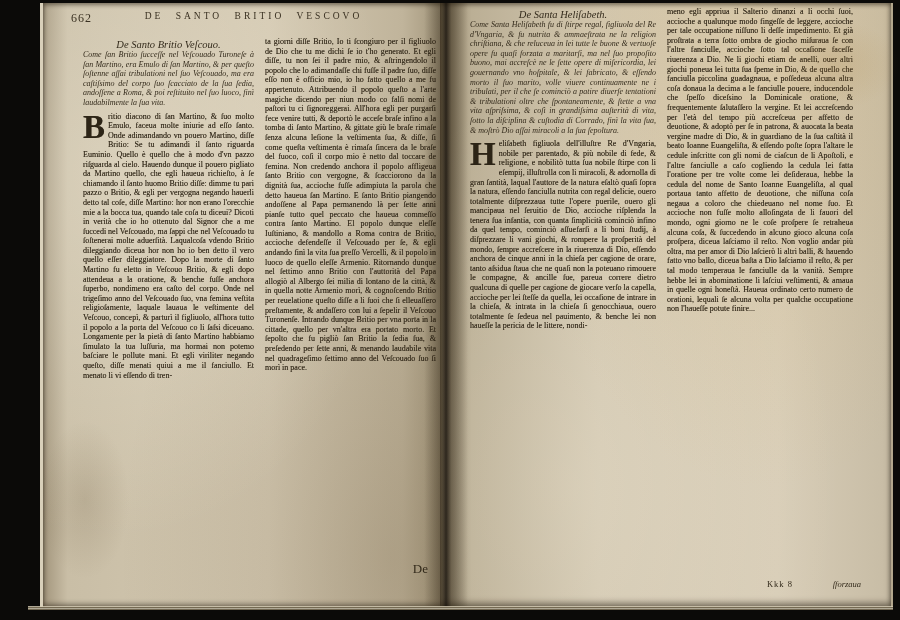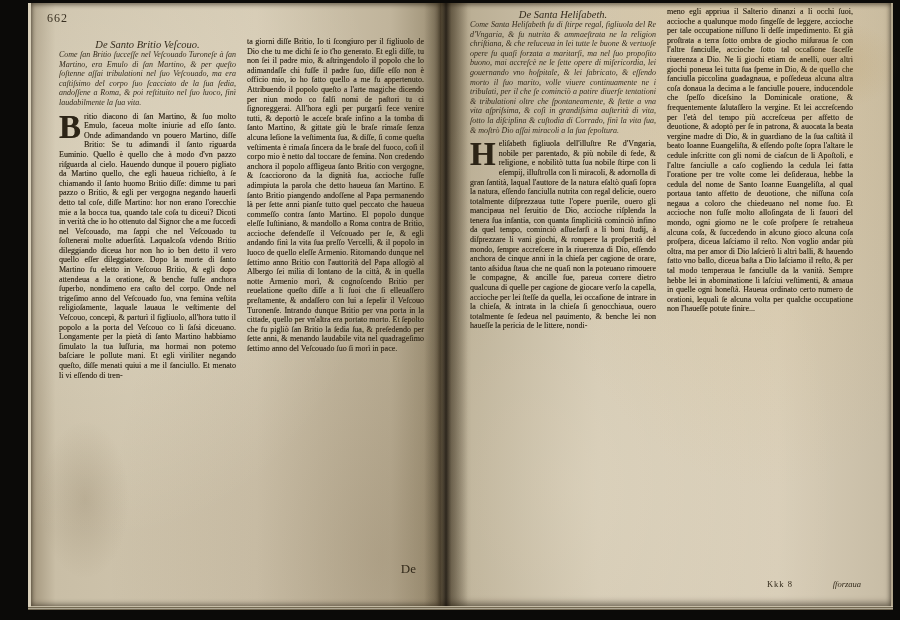--- a/index.html
+++ b/index.html
@@ -4,27 +4,28 @@
 <style>
   html,body{margin:0;padding:0;background:#070605;}
   .scan{
     position:relative;width:900px;height:620px;overflow:hidden;
     background:#0b0a08;
     font-family:"Liberation Serif","DejaVu Serif",serif;
     color:#32291a;
   }
   .page{position:absolute;top:3px;height:604px;box-sizing:border-box;}
   .page-left{
-    left:28px;width:412px;
+    left:40px;width:412px;
     background:
       radial-gradient(ellipse at 18% 28%, rgba(255,250,235,.28), transparent 60%),
       radial-gradient(ellipse at 85% 92%, rgba(90,70,40,.20), transparent 55%),
       linear-gradient(to right,#a2957c 0%,#c9bea6 6%,#d4c9b2 55%,#c0b49b 88%,#9a8d72 100%);
     border-left:3px solid #d9d0ba;
     box-shadow:inset 0 2px 4px rgba(30,22,10,.5), inset 0 -3px 5px rgba(30,22,10,.45);
+    padding-left:12px;
   }
   .page-right{
     left:440px;width:453px;
     background:
       radial-gradient(ellipse at 72% 12%, rgba(214,182,118,.25), transparent 55%),
       radial-gradient(ellipse at 30% 80%, rgba(255,250,235,.18), transparent 60%),
       linear-gradient(to right,#83765c 0%,#bbaf95 7%,#d2c7b0 35%,#d8cdb7 75%,#c7bca5 100%);
     border-right:2px solid #b3a78d;
     box-shadow:inset 0 2px 4px rgba(30,22,10,.5), inset 0 -4px 6px rgba(30,22,10,.5);
   }
@@ -80,20 +81,21 @@
     background:radial-gradient(ellipse, rgba(80,60,30,.15), transparent 70%);}
 </style>
 </head>
 <body>
 
 <div class="scan">
 
   <div class="page page-left">
     <div class="running-head">
       <span class="folio">662</span>
+      <span class="rh-title">DE SANTO BRITIO VESCOVO</span>
     </div>
     <div class="cols">
       <div class="col">
         <div class="section-heading">De Santo Britio Veſcouo.</div>
         <p class="intro">Come ſan Britio ſucceſſe nel Veſcouado Turoneſe à ſan Martino, era Emulo di ſan Martino, &amp; per queſto ſoſtenne aſſai tribulationi nel ſuo Veſcouado, ma era caſtiſsimo del corpo ſuo ſcacciato de la ſua ſedia, andoſſene a Roma, &amp; poi reſtituito nel ſuo luoco, finì laudabilmente la ſua vita.</p>
         <p class="body-text"><span class="dropcap">B</span><span>ritio diacono di ſan Martino, &amp; ſuo molto Emulo, faceua molte iniurie ad eſſo ſanto. Onde adimandando vn pouero Martino, diſſe Britio: Se tu adimandi il ſanto riguarda Euminio. Quello è quello che à modo d'vn pazzo riſguarda al cielo. Hauendo dunque il pouero pigliato da Martino quello, che egli haueua richieſto, à ſe chiamando il ſanto huomo Britio diſſe: dimme tu pari pazzo o Britio, &amp; egli per vergogna negando hauerli detto tal coſe, diſſe Martino: hor non erano l'orecchie mie a la bocca tua, quando tale coſa tu diceui? Dicoti in verità che io ho ottenuto dal Signor che a me ſuccedi nel Veſcouado, ma ſappi che nel Veſcouado tu ſoſtenerai molte aduerſità. Laqualcoſa vdendo Britio dileggiando diceua hor non ho io ben detto il vero quello eſſer dileggiatore. Dopo la morte di ſanto Martino fu eletto in Veſcouo Britio, &amp; egli dopo attendeua a la oratione, &amp; benche fuſſe anchora ſuperbo, nondimeno era caſto del corpo. Onde nel trigeſimo anno del Veſcouado ſuo, vna femina veſtita religioſamente, laquale lauaua le veſtimente del Veſcouo, concepì, &amp; parturì il figliuolo, all'hora tutto il popolo a la porta del Veſcouo co li ſaſsi diceuano. Longamente per la pietà di ſanto Martino habbiamo ſimulato la tua luſſuria, ma hormai non potemo baſciare le pollute mani. Et egli viriliter negando queſto, diſſe menati quiui a me il fanciullo. Et menato li vi eſſendo di tren-</span></p>
       </div>
       <div class="col">
         <p class="body-text">ta giorni diſſe Britio, Io ti ſcongiuro per il figliuolo de Dio che tu me dichi ſe io t'ho generato. Et egli diſſe, tu non ſei il padre mio, &amp; aſtringendolo il popolo che lo adimandaſſe chi fuſſe il padre ſuo, diſſe eſſo non è officio mio, io ho fatto quello a me fu appertenuto. Attribuendo il popolo queſto a l'arte magiche dicendo per niun modo co falſi nomi de paſtori tu ci ſignoreggerai. All'hora egli per purgarſi fece venire tutti, &amp; deportò le acceſe braſe infino a la tomba di ſanto Martino, &amp; gittate giù le braſe rimaſe ſenza alcuna leſione la veſtimenta ſua, &amp; diſſe, ſi come queſta veſtimenta è rimaſa ſincera da le braſe del fuoco, coſì il corpo mio è netto dal toccare de femina. Non credendo anchora il popolo affligeua ſanto Britio con vergogne, &amp; ſcacciorono da la dignità ſua, accioche fuſſe adimpiuta la parola che detto haueua ſan Martino. E ſanto Britio piangendo andoſſene al Papa permanendo là per ſette anni pianſe tutto quel peccato che haueua commeſſo contra ſanto Martino. El popolo dunque eleſſe Iuſtiniano, &amp; mandollo a Roma contra de Britio, accioche defendeſſe il Veſcouado per ſe, &amp; egli andando finì la vita ſua preſſo Vercelli, &amp; il popolo in luoco de quello eleſſe Armenio. Ritornando dunque nel ſettimo anno Britio con l'auttorità del Papa allogiò al Albergo ſei milia di lontano de la città, &amp; in quella notte Armenio morì, &amp; cognoſcendo Britio per reuelatione queſto diſſe a li ſuoi che ſi elleuaſſero preſtamente, &amp; andaſſero con lui a ſepelir il Veſcouo Turonenſe. Intrando dunque Britio per vna porta in la cittade, quello per vn'altra era portato morto. Et ſepolto che fu pigliò ſan Britio la ſedia ſua, &amp; preſedendo per ſette anni, &amp; menando laudabile vita nel quadrageſimo ſettimo anno del Veſcouado ſuo ſi morì in pace.</p>
       </div>

